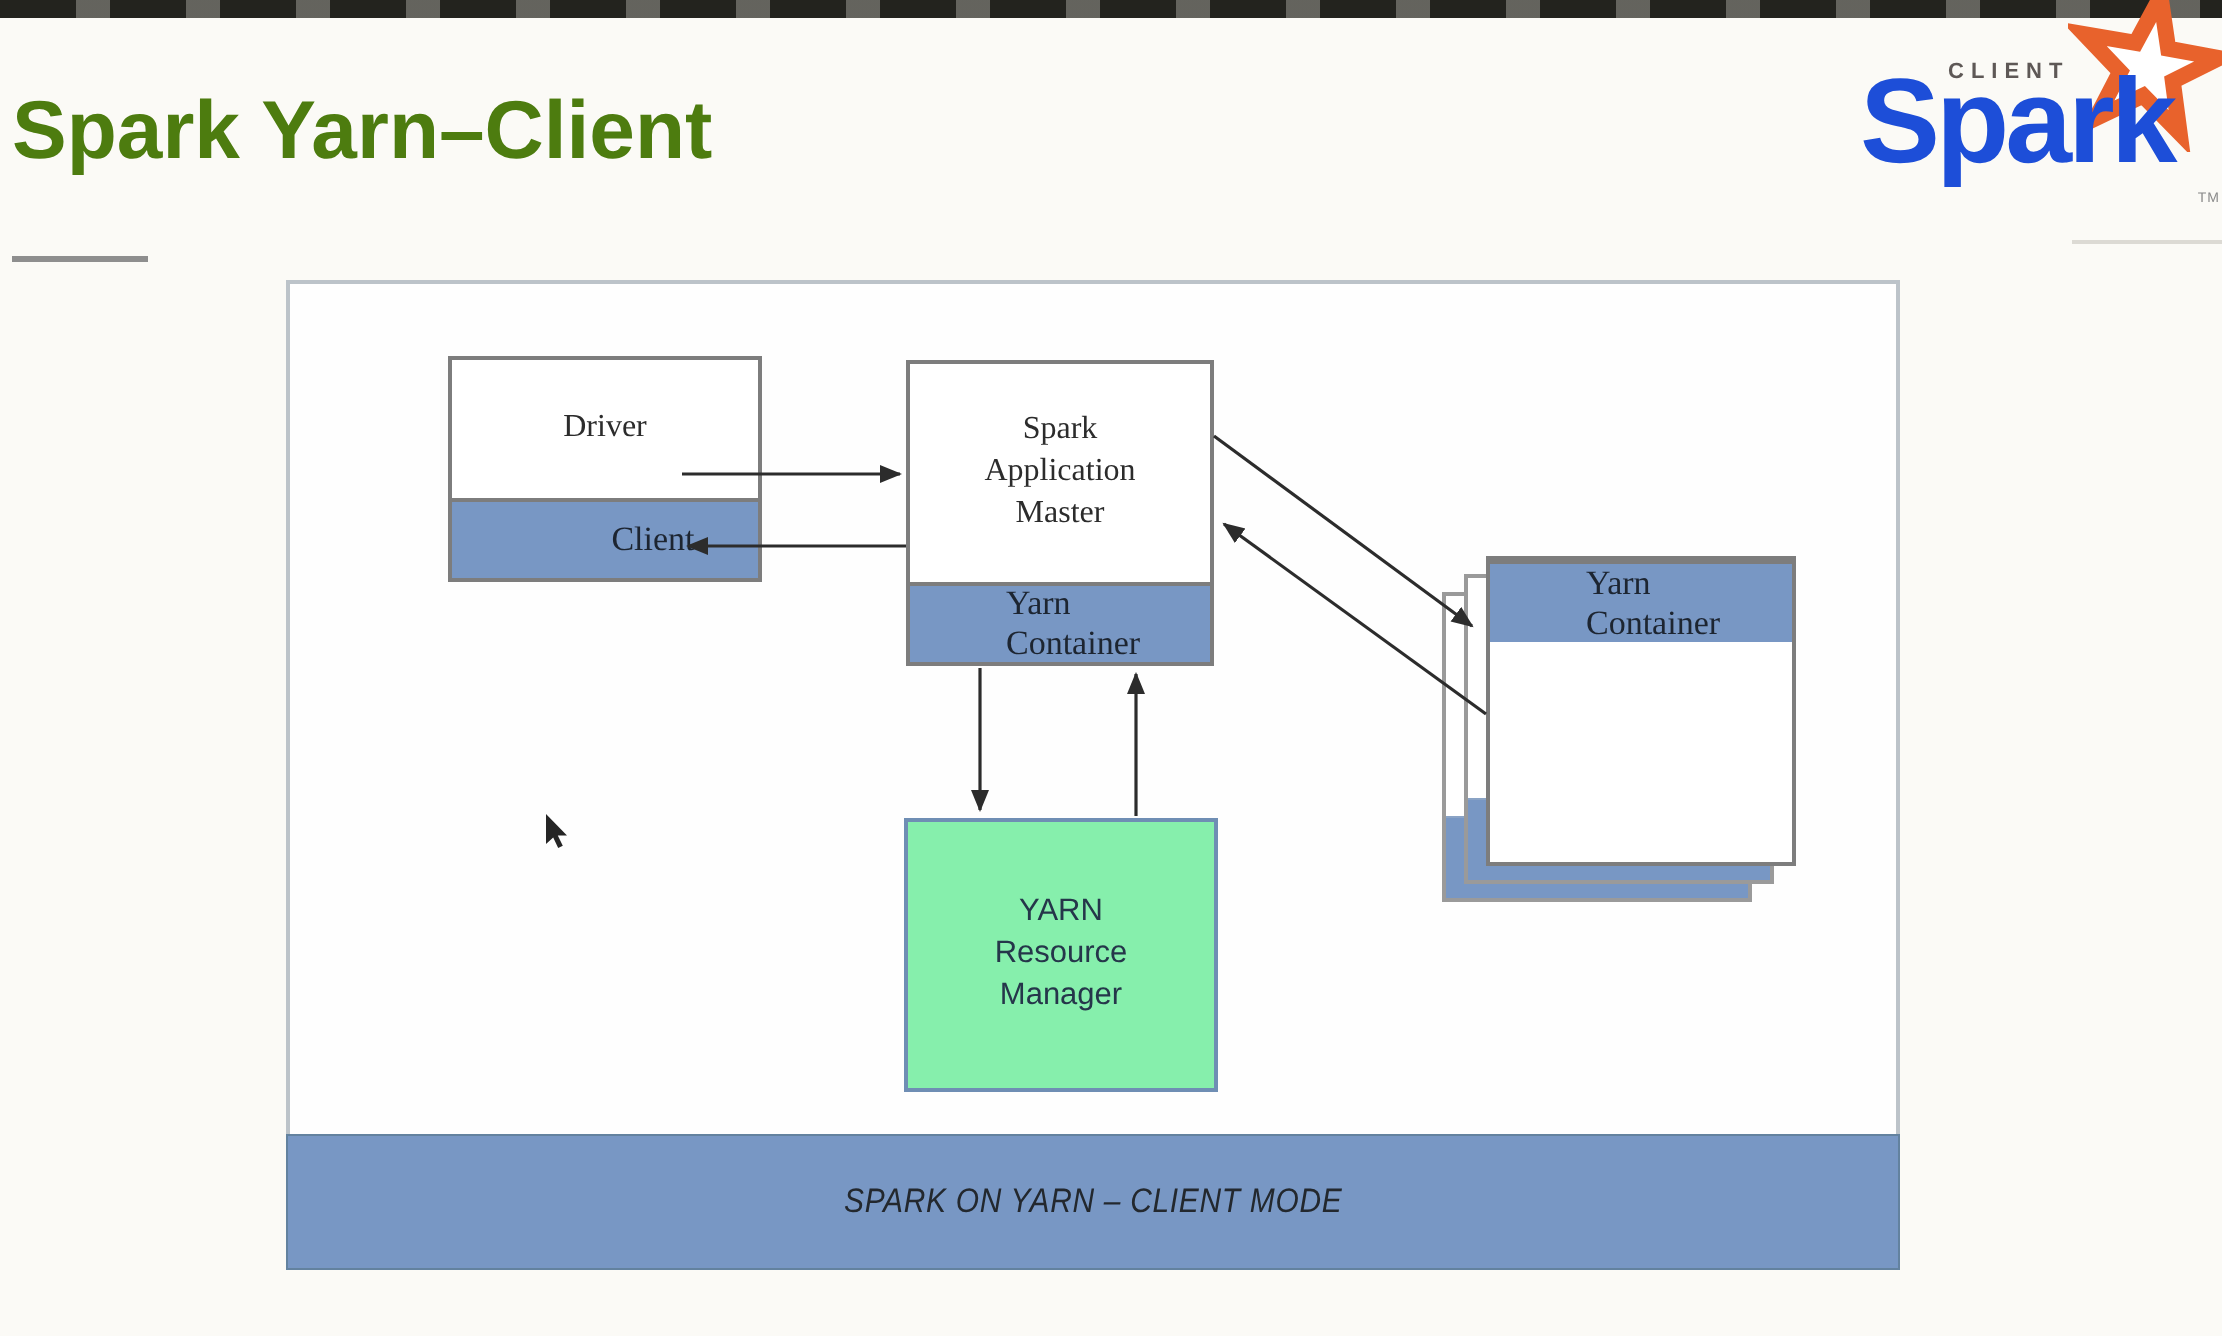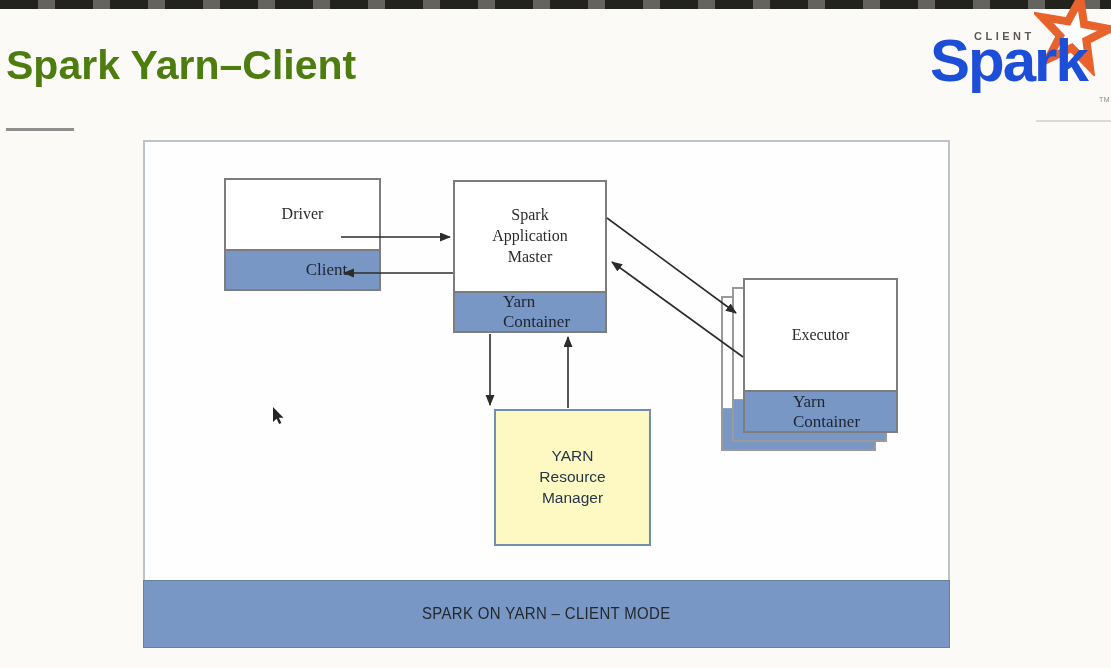--- a/index.html
+++ b/index.html
@@ -58,24 +58,24 @@
 
   
   .outer-frame {
     position: absolute; left: 143px; top: 140px;
     width: 807px; height: 460px;
     border: 2px solid #bcc3c9; background: #fefefe;
   }
 
   
   .footer-banner {
-    position: absolute; left: 143px; top: 580px;
+    position: absolute; left: 143px; top: 567px;
     width: 807px; height: 68px;
     background: #7897c4; border: 1px solid #63829f;
-    display: flex; align-items: center; justify-content: center;
+    display: flex; align-items: center; justify-content: center; font-style: italic;
   }
   .footer-banner span {
     font-size: 17px; color: #23282e; letter-spacing: 0.4px;
     transform: scaleX(0.88); white-space: nowrap;
   }
 
   
   .node {
     position: absolute; background: #ffffff;
     border: 2px solid #7d7d7d;
@@ -90,22 +90,22 @@
     display: flex; align-items: center; justify-content: center;
     font-size: 17px; color: #1d2531; padding-left: 48px;
   }
 
   .node-driver { left: 183px; top: 178px; width: 157px; height: 113px; margin-left: 41px; }
   .node-sam    { left: 453px; top: 180px; width: 154px; height: 153px; }
   .node-sam .node-title { padding: 0 26px; }
 
   .node-rm {
     position: absolute; left: 452px; top: 409px; width: 157px; height: 137px;
-    background: #fef9c3; border: 2px solid #6f8eb4;
-    display: flex; align-items: center; justify-content: center; margin-left: 42px;
+    background: #86efac; border: 2px solid #6f8eb4;
+    display: flex; align-items: center; justify-content: center;
   }
   .node-rm .rm-label {
     font-size: 15.5px; color: #25364a; text-align: center;
     line-height: 1.35; width: 100px;
   }
 
   
   .exec-ghost {
     position: absolute; width: 155px; height: 155px;
     background: #ffffff; border: 2px solid #9a9a9a;
@@ -151,21 +151,20 @@
 
   <div class="outer-frame"></div>
 
   <div class="exec-ghost exec-back">
     <div class="ghost-badge"></div>
   </div>
   <div class="exec-ghost exec-mid">
     <div class="ghost-badge"></div>
   </div>
   <div class="node exec-front">
-    <div class="node-title">Executor</div>
     <div class="node-badge">Yarn Container</div>
   </div>
 
   <div class="node node-driver">
     <div class="node-title">Driver</div>
     <div class="node-badge">Client</div>
   </div>
 
   <div class="node node-sam">
     <div class="node-title">Spark Application Master</div>

